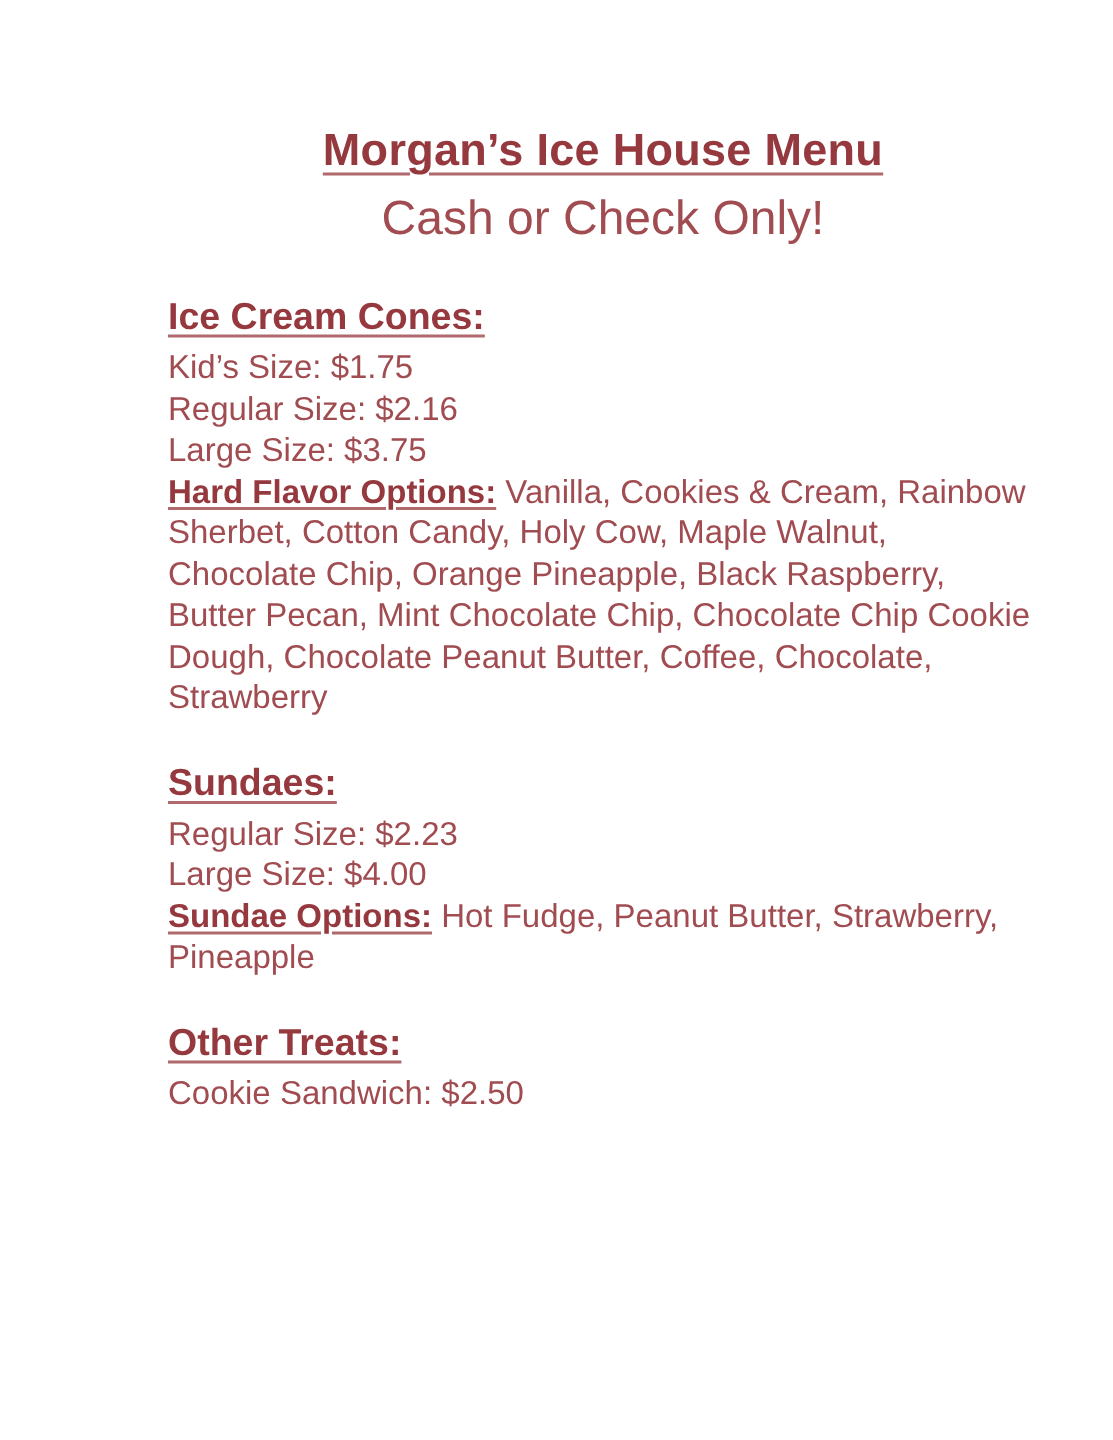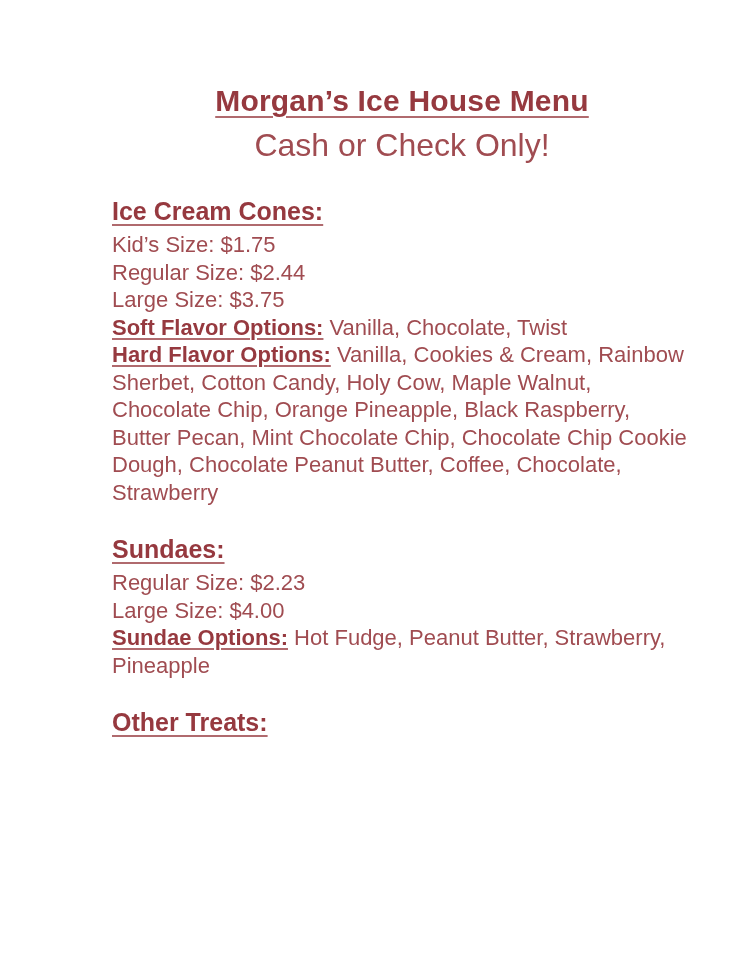--- a/index.html
+++ b/index.html
@@ -72,31 +72,31 @@
 <body>
 
 <div class="page">
 
   <h1 class="title">Morgan’s Ice House Menu</h1>
   <div class="subtitle">Cash or Check Only!</div>
 
   <section class="section section-first">
     <h2 class="section-heading">Ice Cream Cones:</h2>
     <p class="line">Kid’s Size: $1.75</p>
-    <p class="line">Regular Size: $2.44</p>
+    <p class="line">Regular Size: $2.16</p>
     <p class="line">Large Size: $3.75</p>
-    <p class="line"><span class="opt-label">Soft Flavor Options:</span><span> Vanilla, Chocolate, Twist</span></p>
     <p class="line"><span class="opt-label">Hard Flavor Options:</span><span> Vanilla, Cookies &amp; Cream, Rainbow Sherbet, Cotton Candy, Holy Cow, Maple Walnut, Chocolate Chip, Orange Pineapple, Black Raspberry, Butter Pecan, Mint Chocolate Chip, Chocolate Chip Cookie Dough, Chocolate Peanut Butter, Coffee, Chocolate, Strawberry</span></p>
   </section>
 
   <section class="section section-rest">
     <h2 class="section-heading">Sundaes:</h2>
     <p class="line">Regular Size: $2.23</p>
     <p class="line">Large Size: $4.00</p>
     <p class="line"><span class="opt-label">Sundae Options:</span><span> Hot Fudge, Peanut Butter, Strawberry, Pineapple</span></p>
   </section>
 
 
   <section class="section section-rest">
     <h2 class="section-heading">Other Treats:</h2>
+    <p class="line">Cookie Sandwich: $2.50</p>
   </section>
 
 </div>
 
 </body></html>

